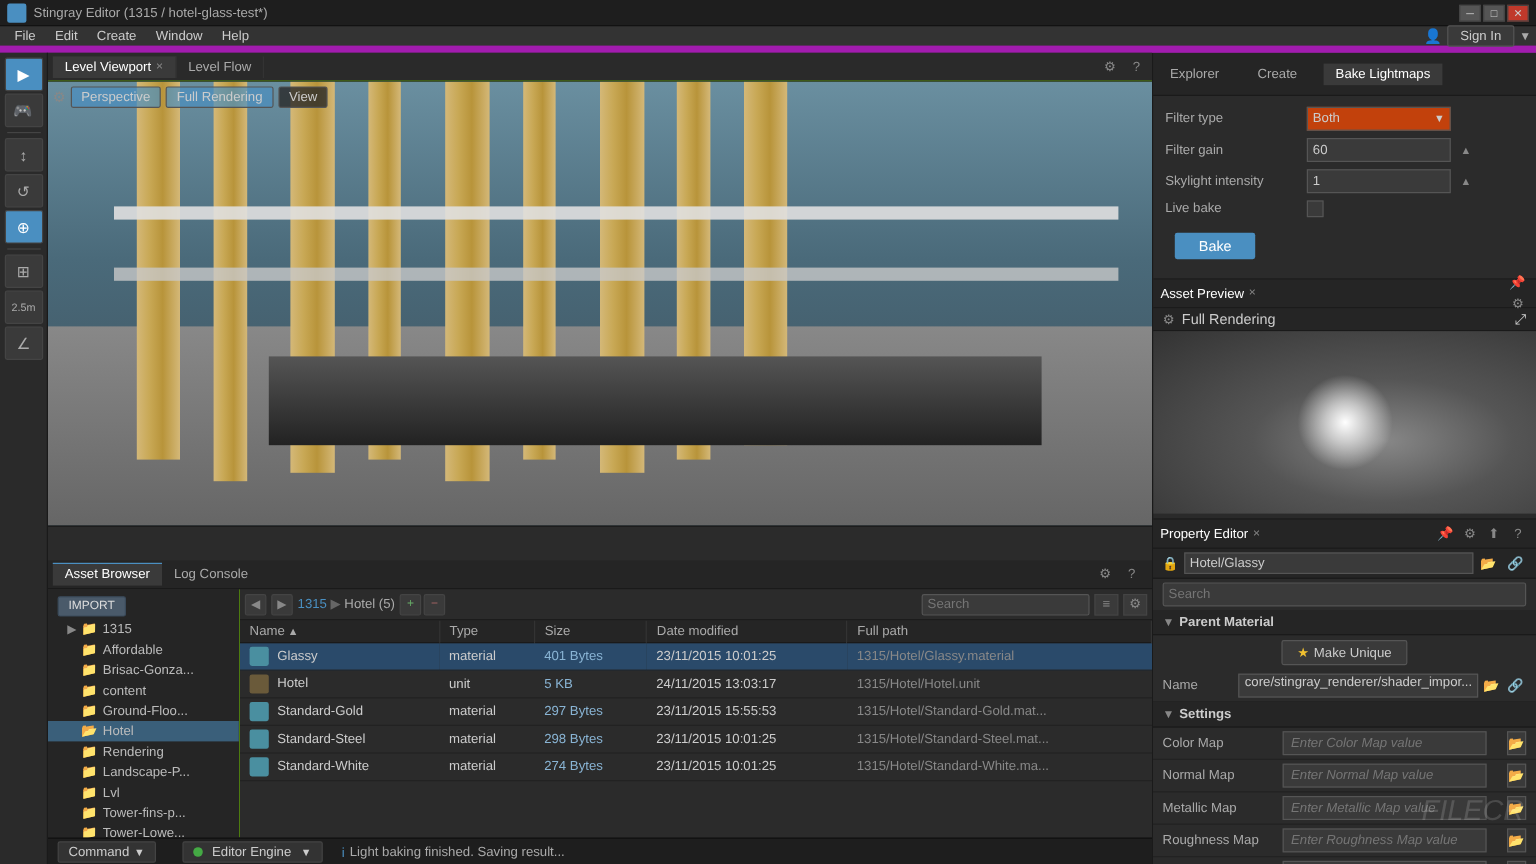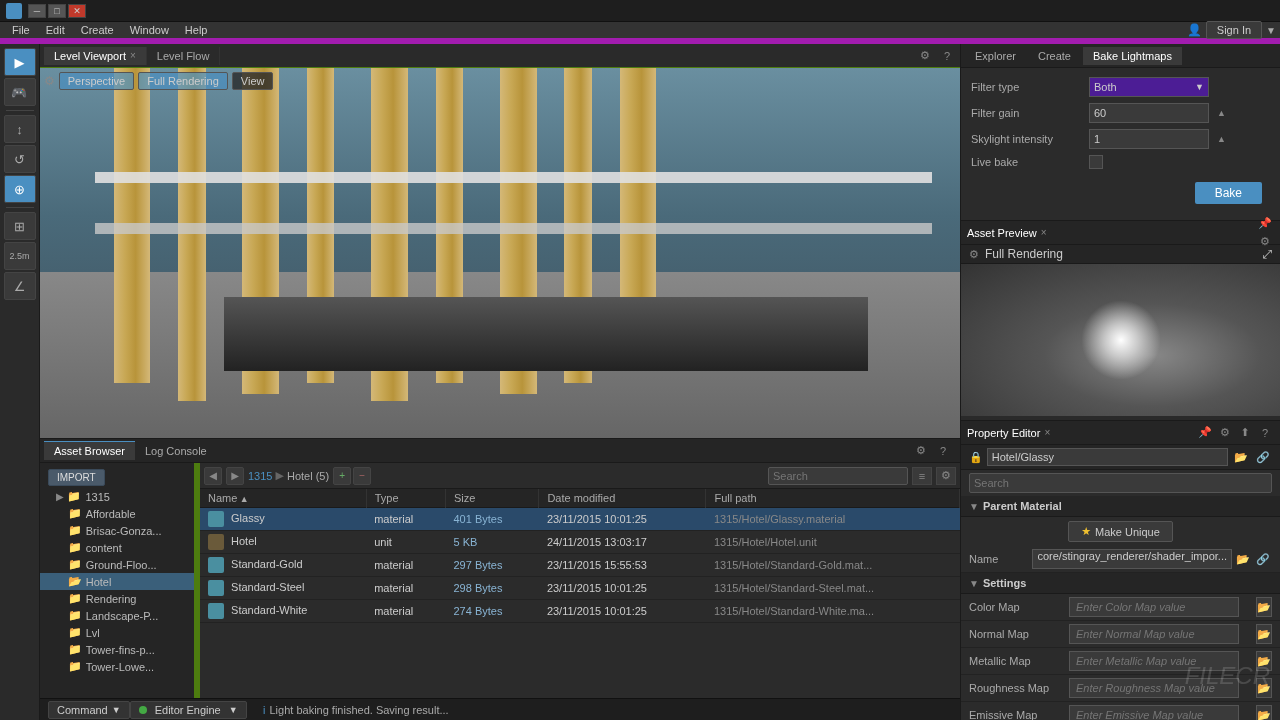--- a/index.html
+++ b/index.html
@@ -46,26 +46,26 @@
     .vp-btn.active { background: rgba(74,143,193,0.7); }
     .viewport-corner-btn { position: absolute; top: 4px; right: 4px; width: 20px; height: 20px; background: rgba(40,40,40,0.8); border: 1px solid #555; display: flex; align-items: center; justify-content: center; cursor: pointer; color: #aaa; font-size: 12px; border-radius: 2px; }
 
     
     .scene-bg { width: 100%; height: 100%; background: linear-gradient(180deg, #6a8fa0 0%, #4a6a7a 40%, #3a4a55 100%); position: relative; overflow: hidden; }
     .scene-floor { position: absolute; bottom: 0; left: 0; right: 0; height: 45%; background: linear-gradient(180deg, #888 0%, #666 100%); }
     .scene-column { position: absolute; bottom: 40%; background: linear-gradient(90deg, #d4b878 0%, #c8a855 30%, #b8943a 60%, #d4b878 100%); }
 
     
     #bottom-panel { height: 260px; background: #2b2b2b; border-top: 1px solid #1a1a1a; display: flex; flex-direction: column; }
-    .bottom-tabbar { height: 24px; background: #252525; display: flex; align-items: center; border-bottom: 1px solid #1a1a1a; padding: 0 4px; }
+    .bottom-tabbar { height: 24px; background: #252525; display: flex; align-items: center; border-bottom: 1px solid #1a1a1a; padding: 0 4px; margin-top: 28px; }
     .bottom-tab { padding: 3px 10px; font-size: 11px; color: #aaa; cursor: pointer; }
     .bottom-tab.active { background: #3a3a3a; color: #fff; border-top: 1px solid #4a8fc1; }
 
     #asset-content { display: flex; flex: 1; overflow: hidden; }
-    #asset-tree { width: 160px; background: #252525; border-right: 6px solid #4d7c0f; overflow-y: auto; padding: 4px 0; }
+    #asset-tree { width: 160px; background: #252525; border-right: 1px solid #4d7c0f; overflow-y: auto; padding: 4px 0; }
     .tree-item { padding: 2px 8px; cursor: pointer; display: flex; align-items: center; gap: 4px; font-size: 11px; color: #bbb; white-space: nowrap; }
     .tree-item.selected { background: #3a5f7a; }
     .tree-indent1 { padding-left: 16px; }
     .tree-indent2 { padding-left: 28px; }
 
     #asset-main { flex: 1; display: flex; flex-direction: column; overflow: hidden; }
     #asset-toolbar { height: 26px; background: #2b2b2b; display: flex; align-items: center; padding: 0 4px; gap: 4px; border-bottom: 1px solid #1a1a1a; }
     .asset-nav-btn { width: 18px; height: 18px; background: #3a3a3a; border: 1px solid #444; display: flex; align-items: center; justify-content: center; cursor: pointer; color: #888; font-size: 10px; border-radius: 2px; }
     .breadcrumb-path { display: flex; align-items: center; gap: 3px; font-size: 11px; color: #aaa; }
     .breadcrumb-sep { color: #666; }
@@ -84,45 +84,45 @@
     tbody tr.selected { background: #2a4a6a; }
     tbody td { padding: 3px 8px; font-size: 11px; color: #ccc; white-space: nowrap; }
     .file-icon { width: 16px; height: 16px; display: inline-block; margin-right: 4px; vertical-align: middle; }
     .mat-icon { background: #4a8fa0; border-radius: 2px; }
     .unit-icon { background: #6a5a3a; border-radius: 2px; }
     .size-text { color: #89b4d4; }
     .path-text { color: #888; }
 
     
     #statusbar { height: 22px; background: #1e1e1e; display: flex; align-items: center; padding: 0 8px; border-top: 1px solid #111; gap: 8px; }
-    .status-left { display: flex; align-items: center; gap: 0; }
+    .status-left { display: flex; align-items: center; gap: 22px; }
     .cmd-dropdown { display: flex; align-items: center; gap: 4px; padding: 2px 8px; background: #333; border: 1px solid #444; cursor: pointer; color: #ccc; font-size: 11px; border-radius: 2px; }
     .engine-dropdown { display: flex; align-items: center; gap: 4px; padding: 2px 8px; background: #333; border: 1px solid #444; cursor: pointer; color: #ccc; font-size: 11px; border-radius: 2px; }
     .status-msg { margin-left: 8px; display: flex; align-items: center; gap: 4px; color: #aaa; font-size: 11px; }
     .info-icon { color: #4a8fc1; }
 
     
     #right-panel { width: 320px; background: #2a2a2a; border-left: 1px solid #1a1a1a; display: flex; flex-direction: column; overflow: hidden; }
-    .right-tabbar { height: 24px; background: #252525; display: flex; align-items: center; border-bottom: 1px solid #1a1a1a; padding: 0 4px; gap: 2px; }
+    .right-tabbar { height: 36px; background: #252525; display: flex; align-items: center; border-bottom: 1px solid #1a1a1a; padding: 0 4px; gap: 12px; }
     .right-tab { padding: 3px 10px; font-size: 11px; color: #aaa; cursor: pointer; }
     .right-tab.active { background: #3a3a3a; color: #fff; }
     .icon-btn { width: 18px; height: 18px; display: flex; align-items: center; justify-content: center; cursor: pointer; color: #888; font-size: 11px; }
 
     
     #asset-preview-panel { height: 200px; border-bottom: 1px solid #1a1a1a; position: relative; }
     .preview-tabbar { height: 24px; background: #252525; display: flex; align-items: center; padding: 0 6px; gap: 4px; border-bottom: 1px solid #1a1a1a; }
     .preview-tab-actions { margin-left: auto; }
     .preview-area { flex: 1; background: radial-gradient(ellipse at 60% 60%, #888 0%, #555 40%, #333 100%); width: 100%; height: 152px; display: flex; align-items: center; justify-content: center; position: relative; overflow: hidden; }
     .preview-glow { width: 80px; height: 80px; border-radius: 50%; background: radial-gradient(circle, #fff 0%, rgba(255,255,255,0.6) 30%, rgba(255,255,255,0) 70%); }
 
     
     #bake-panel { background: #2b2b2b; border-bottom: 1px solid #1a1a1a; padding: 6px 0; }
     .bake-row { display: flex; align-items: center; padding: 3px 10px; gap: 8px; }
     .bake-label { width: 110px; color: #aaa; font-size: 11px; }
-    .bake-dropdown { width: 120px; height: 20px; background: #4c1d95; border: 1px solid #555; color: #ccc; font-size: 11px; padding: 0 4px; display: flex; align-items: center; justify-content: space-between; cursor: pointer; }
+    .bake-dropdown { width: 120px; height: 20px; background: #c2410c; border: 1px solid #555; color: #ccc; font-size: 11px; padding: 0 4px; display: flex; align-items: center; justify-content: space-between; cursor: pointer; }
     .bake-input { width: 120px; height: 20px; background: #3a3a3a; border: 1px solid #555; color: #ccc; font-size: 11px; padding: 0 4px; }
     .bake-checkbox { width: 14px; height: 14px; background: #3a3a3a; border: 1px solid #555; cursor: pointer; }
     .bake-btn { padding: 4px 20px; background: #4a8fc1; border: none; color: #fff; font-size: 12px; cursor: pointer; border-radius: 2px; margin: 6px 10px; display: block; }
 
     
     #prop-editor { flex: 1; overflow-y: auto; background: #2b2b2b; }
     .prop-tabbar { height: 24px; background: #252525; display: flex; align-items: center; padding: 0 6px; gap: 4px; border-bottom: 1px solid #1a1a1a; }
     .prop-tab-actions { margin-left: auto; display: flex; gap: 2px; }
     .prop-path-row { padding: 3px 8px; display: flex; align-items: center; gap: 4px; background: #252525; border-bottom: 1px solid #1a1a1a; }
     .lock-icon { color: #888; font-size: 11px; }
@@ -154,20 +154,21 @@
     ::-webkit-scrollbar-track { background: #2a2a2a; }
     ::-webkit-scrollbar-thumb { background: #555; border-radius: 3px; }
 
     .watermark { position: absolute; bottom: 30px; right: 10px; color: rgba(255,255,255,0.15); font-size: 24px; font-weight: normal; font-style: italic; pointer-events: none; }
   </style>
 </head>
 <body>
 
 <div id="titlebar">
   <span class="app-icon"></span>
+  <span class="title-text">Stingray Editor (1315 / hotel-glass-test*)</span>
   <div class="win-controls">
     <div class="win-btn">─</div>
     <div class="win-btn">□</div>
     <div class="win-btn close">✕</div>
   </div>
 </div>
 
 <div id="menubar">
   <div class="menu-item">File</div>
   <div class="menu-item">Edit</div>
@@ -434,21 +435,21 @@
       </div>
       <div class="bake-row">
         <span class="bake-label">Skylight intensity</span>
         <input class="bake-input" value="1" style="">
         <span style="font-size:9px;cursor:pointer;color:#888;">▲</span>
       </div>
       <div class="bake-row">
         <span class="bake-label">Live bake</span>
         <div class="bake-checkbox"></div>
       </div>
-      <div style="display:flex;justify-content:flex-end;padding:4px 8px;">
+      <div style="display:flex;justify-content:flex-start;padding:4px 8px;">
         <button class="bake-btn">Bake</button>
       </div>
     </div>
 
     <div id="asset-preview-panel">
       <div class="preview-tabbar">
         <span style="color:#fff;font-size:11px;cursor:pointer;">Asset Preview</span>
         <span class="tab-close">×</span>
         <div class="preview-tab-actions">
           <span class="icon-btn">📌</span>

